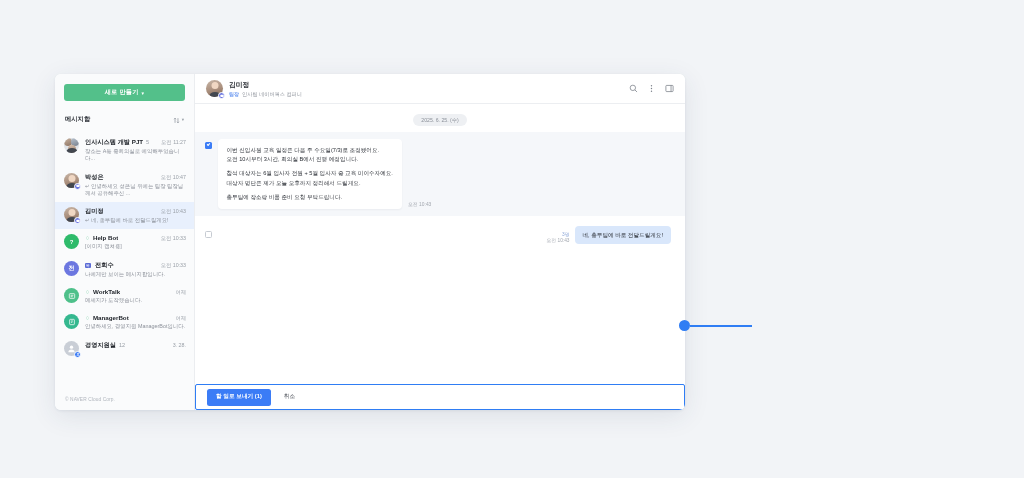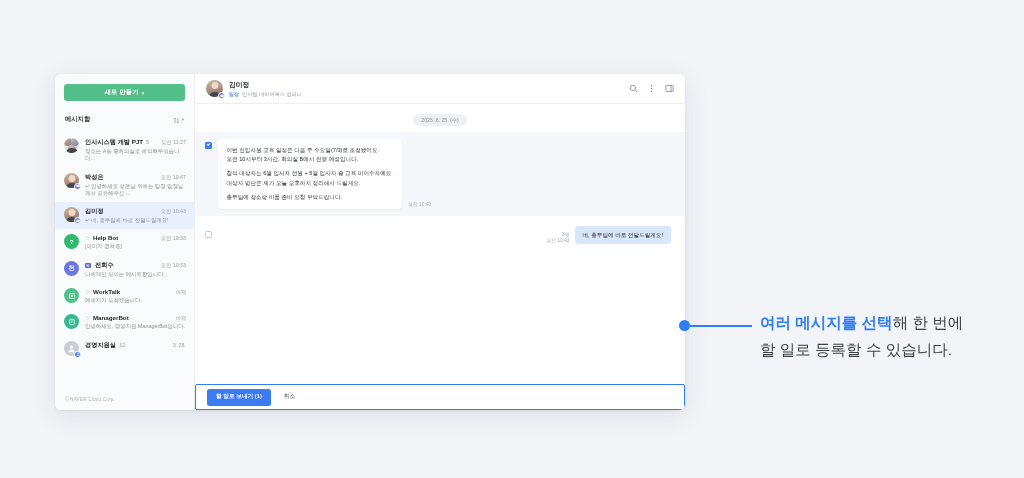--- a/index.html
+++ b/index.html
@@ -460,18 +460,14 @@
       <div class="select-bar">
         <div class="btn-primary">할 일로 보내기 (1)</div>
         <div class="btn-ghost">취소</div>
       </div>
 
     </div>
   </div>
 
   <div class="anno-dot"></div>
   <div class="anno-line"></div>
-  <div class="anno-text">
-    <div><span class="anno-hl">여러 메시지를 선택</span><span>해 한 번에</span></div>
-    <div>할 일로 등록할 수 있습니다.</div>
-  </div>
 
 </div>
 
 </body></html>

